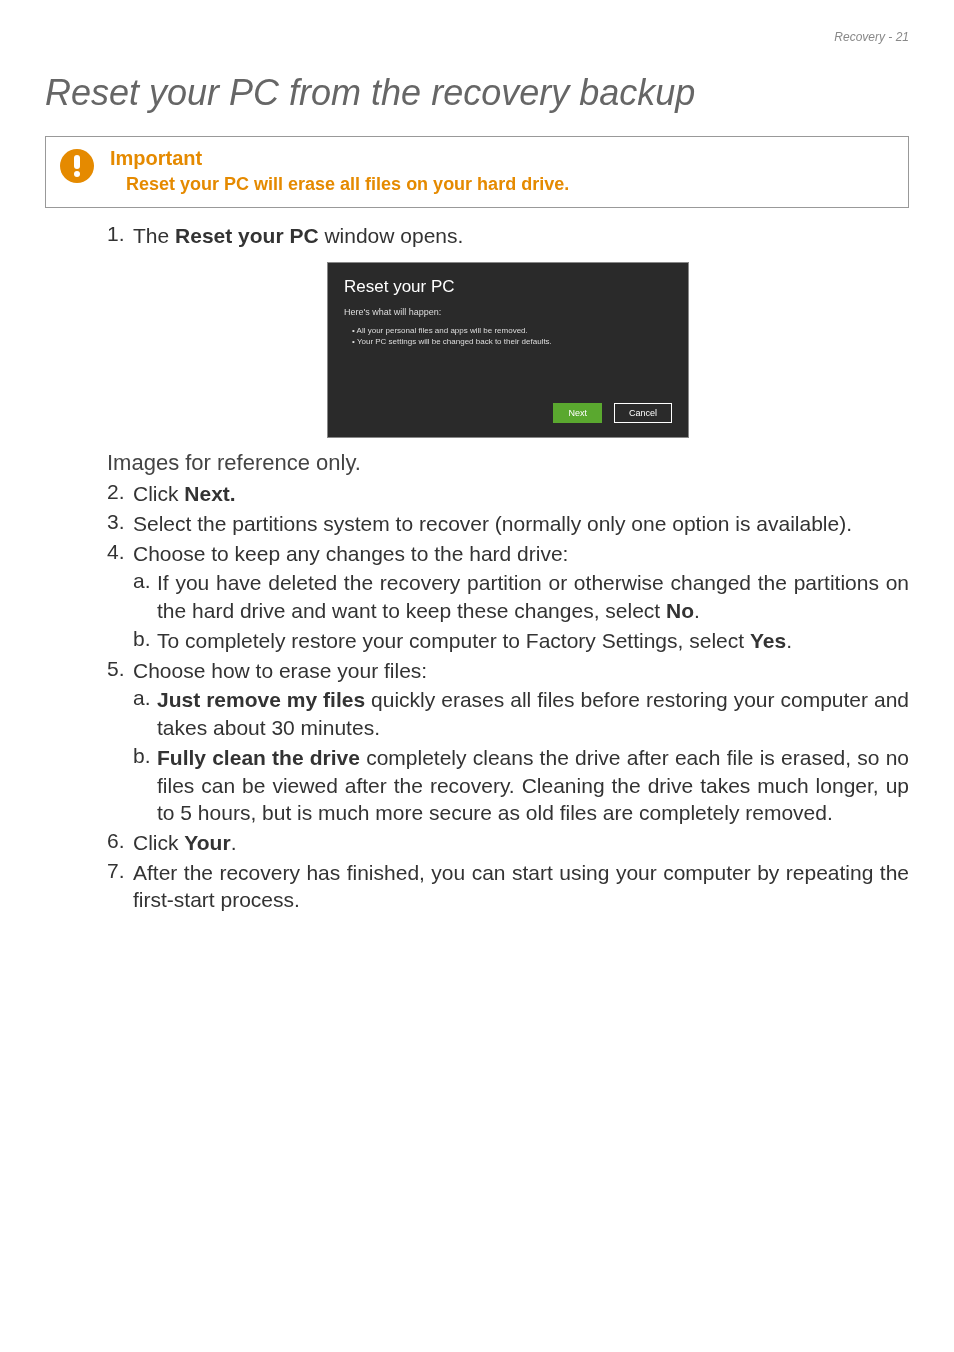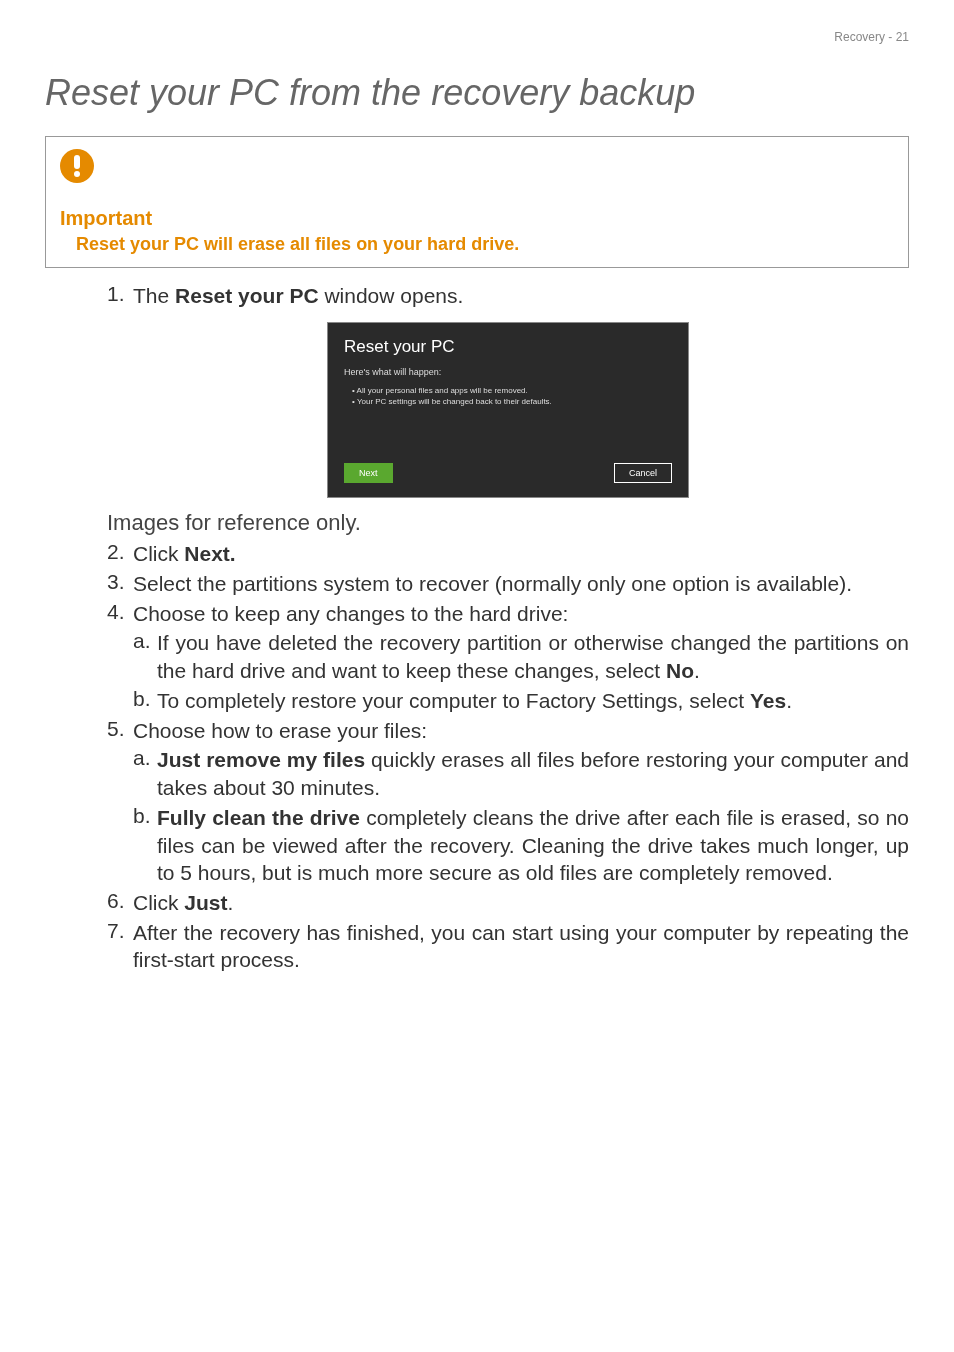--- a/index.html
+++ b/index.html
@@ -10,42 +10,42 @@
     body {
       font-family: Arial, Helvetica, sans-serif;
       background: #fff;
       width: 954px;
       height: 1352px;
       padding: 30px 45px 30px 45px;
       color: #333;
     }
     .page-header {
       text-align: right;
+      font-style: italic;
       font-size: 12px;
       color: #888;
       margin-bottom: 28px;
     }
     .section-title {
       font-style: italic;
       font-size: 36px;
       color: #666;
       font-weight: normal;
       margin-bottom: 22px;
     }
     .callout-box {
       border: 1px solid #999;
       padding: 10px 14px 12px 14px;
       margin-bottom: 14px;
       position: relative;
     }
     .callout-inner {
       display: flex;
       align-items: flex-start;
-      gap: 24px;
-      flex-direction: column;
+      gap: 16px;
     }
     .warn-icon {
       width: 34px;
       height: 34px;
       background: #e58a00;
       border-radius: 50%;
       display: flex;
       align-items: center;
       justify-content: center;
       flex-shrink: 0;
@@ -159,22 +159,22 @@
     }
     .shot-bullets {
       font-size: 8px;
       color: #ddd;
       padding-left: 8px;
       line-height: 1.35;
       margin-bottom: 56px;
     }
     .shot-btns {
       display: flex;
-      justify-content: space-between;
-      gap: 24px;
+      justify-content: flex-end;
+      gap: 12px;
     }
     .shot-btn {
       font-size: 9px;
       padding: 4px 14px;
       border: 1px solid #fff;
       color: #fff;
       background: transparent;
     }
     .shot-btn.primary {
       background: #5aa82f;
@@ -277,21 +277,21 @@
       <div class="sub-num">b.</div>
       <div class="sub-body">
         <b>Fully clean the drive</b><span> completely cleans the drive after each file is erased, so no files can be viewed after the recovery. Cleaning the drive takes much longer, up to 5 hours, but is much more secure as old files are completely removed.</span>
       </div>
     </div>
   </div>
 
   <div class="step-row">
     <div class="step-num">6.</div>
     <div class="step-body">
-      <span>Click </span><b>Just</b><span>.</span>
+      <span>Click </span><b>Your</b><span>.</span>
     </div>
   </div>
 
   <div class="step-row">
     <div class="step-num">7.</div>
     <div class="step-body">After the recovery has finished, you can start using your computer by repeating the first-start process.</div>
   </div>
 
 </div>
 

